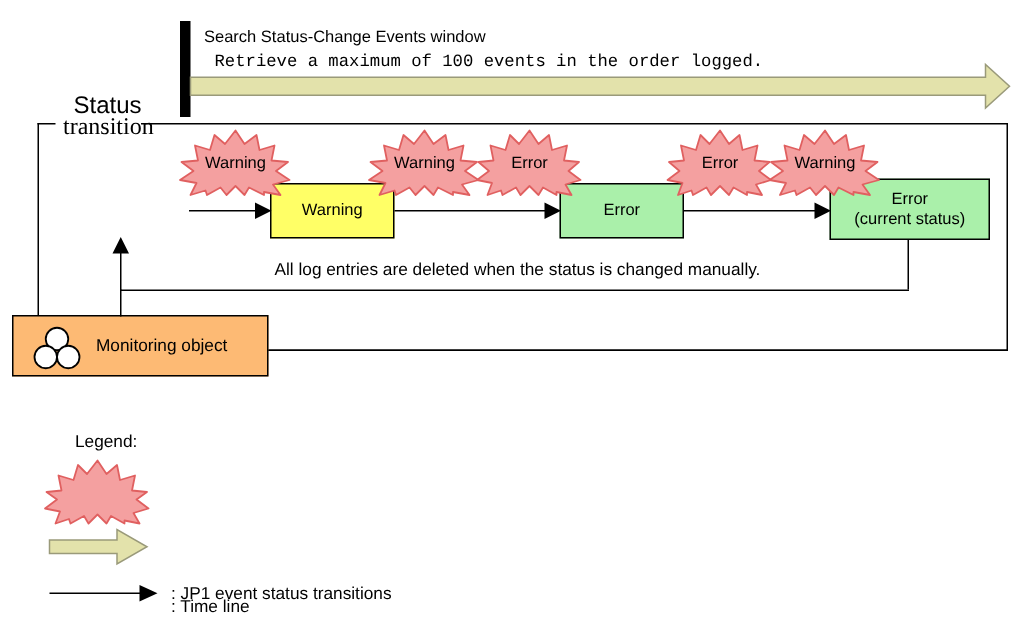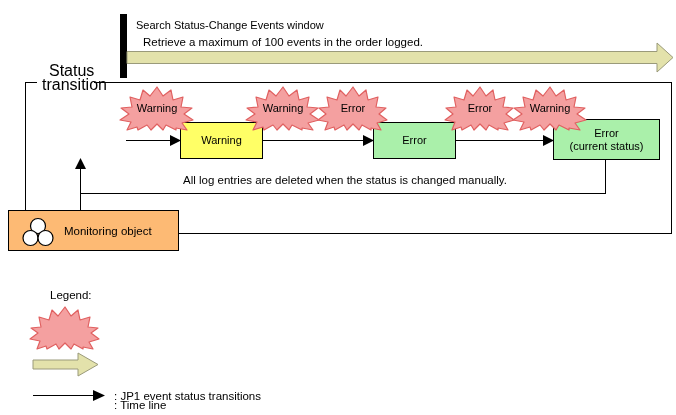--- a/index.html
+++ b/index.html
@@ -69,28 +69,28 @@
 </style>
 </head>
 <body>
 
 <div id="canvas">
 
   <div class="startbar" style="left:120px;top:14px;width:7px;height:64px;"></div>
 
   <div class="txt nosel" style="left:136px;top:18px;font-size:11px;text-align:right;">Search Status-Change Events window</div>
 
-  <div class="txt nosel" style="left:143px;top:35px;font-size:11.5px;">Retrieve a maximum of 100 events in the order logged.</div>
+  <div class="txt nosel" style="left:143px;top:35px;font-size:11.5px;font-family:Liberation Mono, monospace;">Retrieve a maximum of 100 events in the order logged.</div>
 
   <svg class="abs" style="left:127px;top:42px;" width="548" height="32" viewBox="0 0 548 32">
     <path d="M0,9.5 L530,9.5 L530,1 L546,15.5 L530,30 L530,21.5 L0,21.5 Z" fill="#e3e2ab" stroke="#9a9a7a" stroke-width="1"></path>
   </svg>
 
   <div class="txt nosel" style="left:49px;top:64px;">Status</div>
-  <div class="txt nosel" style="left:42px;top:78px;">transition</div>
+  <div class="txt nosel" style="left:42px;top:78px;font-family:Liberation Serif, serif;">transition</div>
 
   <div class="vline" style="left:25px;top:82px;height:152px;"></div>
   <div class="vline" style="left:671px;top:82px;height:152px;"></div>
   <div class="hline" style="left:25px;top:233px;width:647px;"></div>
   <div class="hline" style="left:25px;top:82px;width:12px;"></div>
   <div class="hline" style="left:94px;top:82px;width:578px;"></div>
 
 
   <div class="statebox box-warning" style="left:180px;top:122px;width:83px;height:37px;">
     <span>Warning</span>

